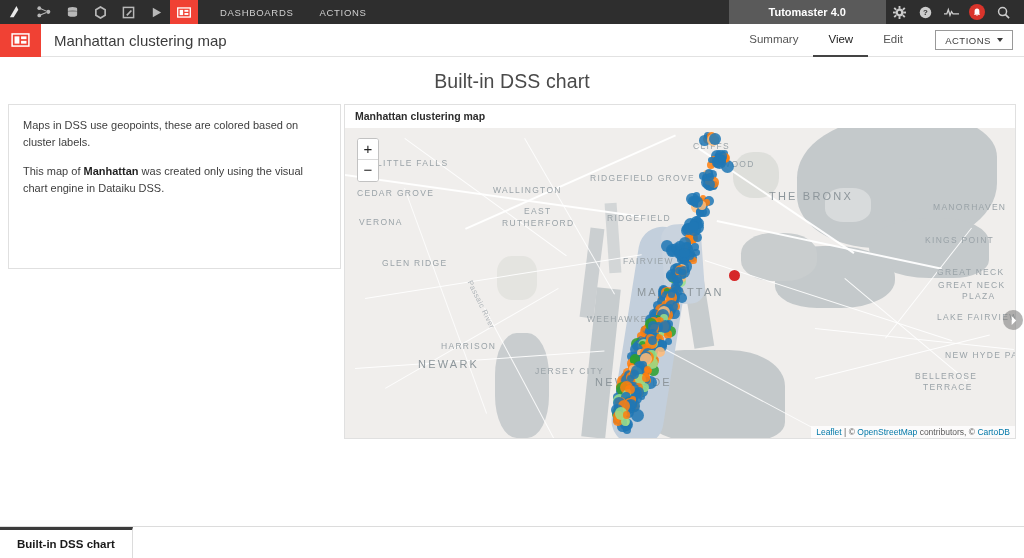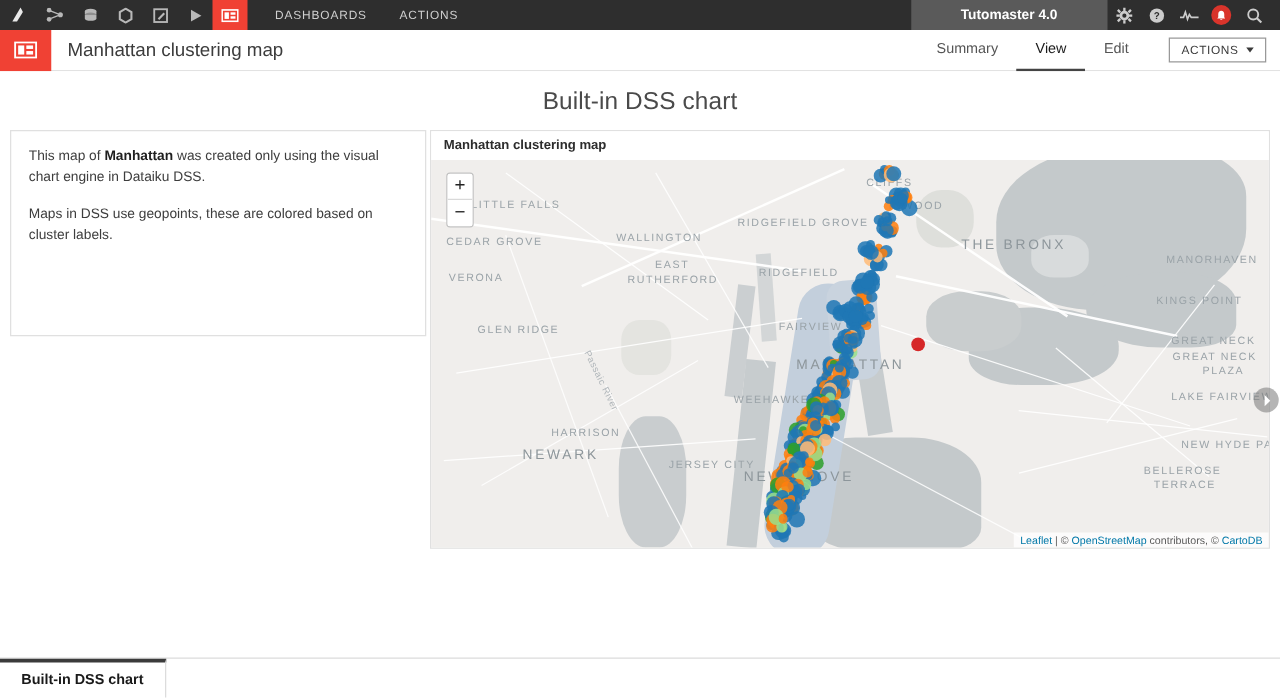--- a/index.html
+++ b/index.html
@@ -363,22 +363,22 @@
   <div class="expand-btn">
     <svg width="11" height="11" viewBox="0 0 12 12">
       <path d="M1 1 L4.6 4.6 M1 1 L1 3.4 M1 1 L3.4 1" stroke="#8a8a8a" stroke-width="1.3" fill="none"></path>
       <path d="M11 1 L7.4 4.6 M11 1 L11 3.4 M11 1 L8.6 1" stroke="#8a8a8a" stroke-width="1.3" fill="none"></path>
       <path d="M1 11 L4.6 7.4 M1 11 L1 8.6 M1 11 L3.4 11" stroke="#8a8a8a" stroke-width="1.3" fill="none"></path>
       <path d="M11 11 L7.4 7.4 M11 11 L11 8.6 M11 11 L8.6 11" stroke="#8a8a8a" stroke-width="1.3" fill="none"></path>
     </svg>
   </div>
 
   <div class="tile-text">
+    <p>Maps in DSS use geopoints, these are colored based on cluster labels.</p>
     <p><span>This map of </span><b>Manhattan</b><span> was created only using the visual chart engine in Dataiku DSS.</span></p>
-    <p>Maps in DSS use geopoints, these are colored based on cluster labels.</p>
   </div>
 
   <div class="tile-map">
     <div class="tile-map-head">Manhattan clustering map</div>
     <div class="map-canvas" id="map-canvas">
 
       <div class="map-land" style="left:0;top:0;width:670px;height:310px;background:#f0eeec;"></div>
 
       <div class="map-water" style="left:452px;top:-10px;width:200px;height:130px;border-radius:46% 30% 50% 40%;background:#c4c9cb;"></div>
       <div class="map-water" style="left:524px;top:90px;width:120px;height:60px;border-radius:50% 40% 30% 50%;background:#c4c9cb;"></div>
@@ -434,21 +434,21 @@
           <div class="map-label" style="left: 580px; top: 107px;">KINGS POINT</div>
           <div class="map-label" style="left: 592px; top: 139px;">GREAT NECK</div>
           <div class="map-label" style="left: 593px; top: 152px;">GREAT NECK</div>
           <div class="map-label" style="left: 617px; top: 163px;">PLAZA</div>
           <div class="map-label" style="left: 592px; top: 184px;">LAKE FAIRVIEW</div>
           <div class="map-label big" style="left: 292px; top: 158px;">MANHATTAN</div>
           <div class="map-label" style="left: 242px; top: 186px;">WEEHAWKEN</div>
           <div class="map-label" style="left: 96px; top: 213px;">HARRISON</div>
           <div class="map-label big" style="left: 73px; top: 230px;">NEWARK</div>
           <div class="map-label" style="left: 190px; top: 238px;">JERSEY CITY</div>
-          <div class="map-label big" style="left: 250px; top: 248px;">NEW GROVE</div>
+          <div class="map-label big" style="left: 250px; top: 248px;">NEW HYDE</div>
           <div class="map-label" style="left: 600px; top: 222px;">NEW HYDE PARK</div>
           <div class="map-label" style="left: 570px; top: 243px;">BELLEROSE</div>
           <div class="map-label" style="left: 578px; top: 254px;">TERRACE</div>
           <div class="map-label river" style="left: 110px; top: 172px; transform: rotate(64deg);">Passaic River</div>
         </div>
 
       <div id="cluster-layer">
           <div class="dot" style="left: 370.443px; top: 21.7749px; width: 10.5574px; height: 10.5574px; background: rgb(31, 119, 180);"></div>
           <div class="dot" style="left: 375.942px; top: 32.0529px; width: 13.1544px; height: 13.1544px; background: rgb(31, 119, 180);"></div>
           <div class="dot" style="left: 369.116px; top: 25.264px; width: 8.55711px; height: 8.55711px; background: rgb(31, 119, 180);"></div>

